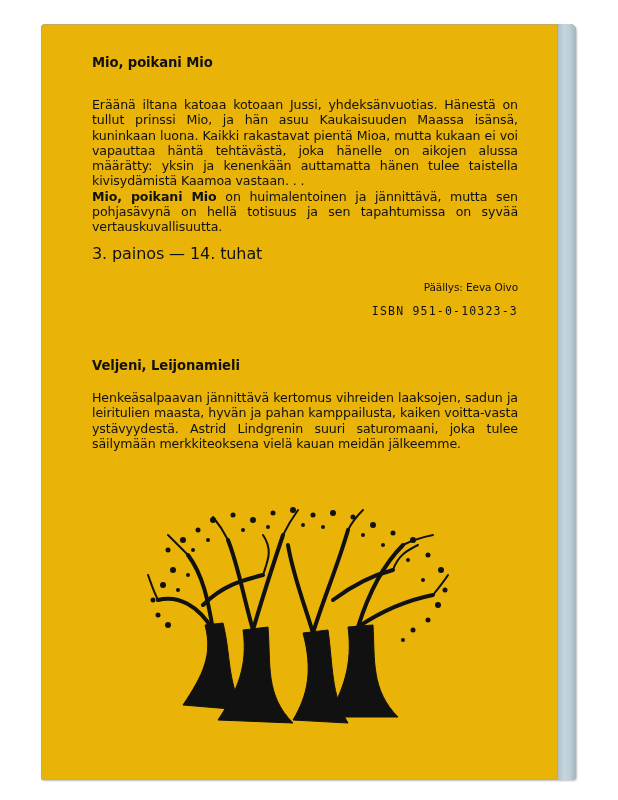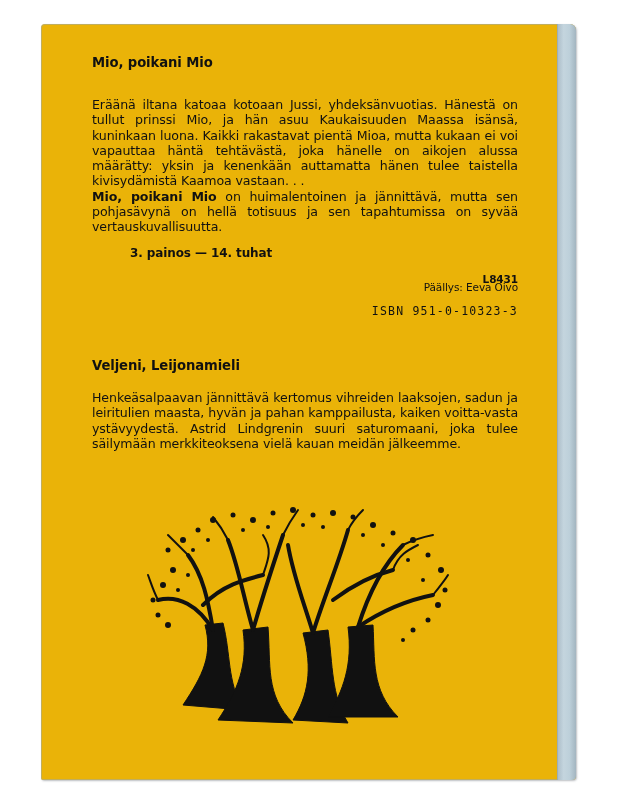--- a/index.html
+++ b/index.html
@@ -19,21 +19,21 @@
     background: linear-gradient(90deg, #aebfca 0%, #c4d5de 30%, #bdd0da 60%, #9fb1bc 100%);
     border-left: 1px solid #9badb8;
   }
   .text-block {
     position: absolute; left: 51px; width: 426px; color: #111;
     font-size: 12.6px; line-height: 15.3px; letter-spacing: -0.1px;
   }
   .title { font-weight: bold; font-size: 13.2px; }
   .para { text-align: justify; text-align-last: left; margin: 0; }
   .bold { font-weight: bold; }
-  .edition { font-weight: bold; font-size: 12px; margin-left: 38px; }
+  .edition { font-weight: normal; font-size: 16px; }
   .small { font-size: 10.5px; text-align: right; }
   .code { font-weight: bold; font-size: 10.5px; text-align: right; }
   .isbn { font-family: "DejaVu Sans Mono", monospace; font-size: 11.5px; letter-spacing: 1.2px; text-align: right; }
   .tree { position: absolute; left: 102px; top: 481px; width: 310px; height: 220px; }
 </style>
 </head>
 <body>
 
 <div class="book">
   <div class="spine"></div>
@@ -41,21 +41,20 @@
   <div class="text-block title" style="top:31px;">Mio, poikani Mio</div>
 
   <div class="text-block" style="top:73px;">
     <p class="para">Eräänä iltana katoaa kotoaan Jussi, yhdeksänvuotias. Hänestä on tullut prinssi Mio, ja hän asuu Kaukaisuuden Maassa isänsä, kuninkaan luona. Kaikki rakastavat pientä Mioa, mutta kukaan ei voi vapauttaa häntä tehtävästä, joka hänelle on aikojen alussa määrätty: yksin ja kenenkään auttamatta hänen tulee taistella kivisydämistä Kaamoa vastaan. . .</p>
     <p class="para"><span class="bold">Mio, poikani Mio</span><span> on huimalentoinen ja jännittävä, mutta sen pohjasävynä on hellä totisuus ja sen tapahtumissa on syvää vertauskuvallisuutta.</span></p>
   </div>
 
   <div class="text-block edition" style="top:222px;">3. painos — 14. tuhat</div>
 
   <div class="text-block small" style="top:256px;">Päällys: Eeva Oivo</div>
-  <div class="text-block code" style="top:248px;">L8431</div>
   <div class="text-block isbn" style="top:280px;">ISBN 951-0-10323-3</div>
 
   <div class="text-block title" style="top:334px;">Veljeni, Leijonamieli</div>
   <div class="text-block" style="top:366px;">
     <p class="para">Henkeäsalpaavan jännittävä kertomus vihreiden laaksojen, sadun ja leiritulien maasta, hyvän ja pahan kamppailusta, kaiken voitta-vasta ystävyydestä. Astrid Lindgrenin suuri saturomaani, joka tulee säilymään merkkiteoksena vielä kauan meidän jälkeemme.</p>
   </div>
 
   <svg class="tree" viewBox="0 0 310 220">
     <g fill="#111" stroke="#111">
 

